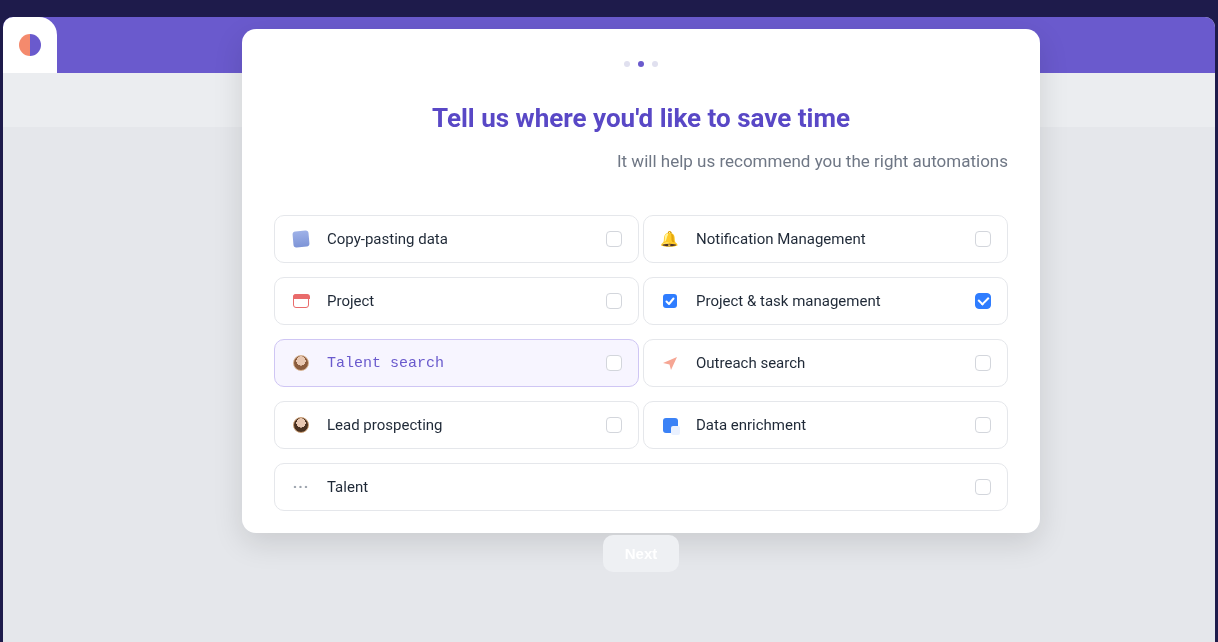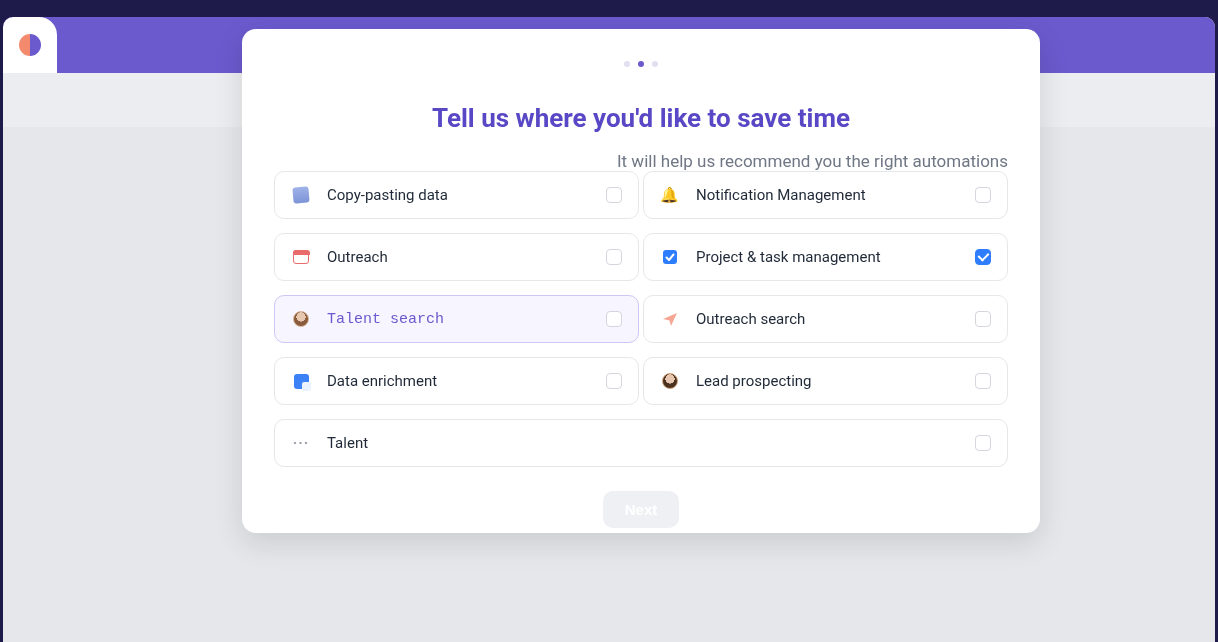--- a/index.html
+++ b/index.html
@@ -82,20 +82,21 @@
       color: #5948c6;
       margin-top: 36px;
     }
     .subtitle {
       text-align: right;
       font-size: 17px;
       color: #6f7785;
       margin-top: 18px;
     }
     .options-grid {
+      margin-top: 44px;
       display: grid;
       grid-template-columns: 1fr 1fr;
       gap: 14px 4px;
     }
     .option {
       border: 1px solid #e5e7eb;
       border-radius: 10px;
       height: 48px;
       display: flex;
       align-items: center;
@@ -210,21 +211,21 @@
       <div class="option">
         <span class="opt-icon ico-bell">🔔</span>
         <span class="opt-label">Notification Management</span>
         <span class="checkbox"></span>
       </div>
 
       <div class="option">
         <span class="opt-icon">
             <span class="ico-calendar"></span>
           </span>
-        <span class="opt-label">Outreach</span>
+        <span class="opt-label">Project</span>
         <span class="checkbox"></span>
       </div>
 
       <div class="option">
         <span class="opt-icon ico-check">
           <svg width="16" height="16" viewBox="0 0 16 16">
               <rect x="1" y="1" width="14" height="14" rx="3" fill="#2f7dff"></rect>
               <path d="M4.5 8.5 L7 11 L11.5 5.5" stroke="#fff" stroke-width="2" fill="none" stroke-linecap="round" stroke-linejoin="round"></path>
             </svg>
         </span>
@@ -245,31 +246,31 @@
           <svg width="16" height="16" viewBox="0 0 16 16">
               <path d="M1 8 L15 2 L9 15 L7.5 9.5 Z" fill="#f6a694"></path>
             </svg>
         </span>
         <span class="opt-label">Outreach search</span>
         <span class="checkbox"></span>
       </div>
 
       <div class="option">
         <span class="opt-icon">
+            <span class="ico-avatar2"></span>
+          </span>
+        <span class="opt-label">Lead prospecting</span>
+        <span class="checkbox"></span>
+      </div>
+
+      <div class="option">
+        <span class="opt-icon">
             <span class="ico-tile"></span>
           </span>
         <span class="opt-label">Data enrichment</span>
-        <span class="checkbox"></span>
-      </div>
-
-      <div class="option">
-        <span class="opt-icon">
-            <span class="ico-avatar2"></span>
-          </span>
-        <span class="opt-label">Lead prospecting</span>
         <span class="checkbox"></span>
       </div>
 
       <div class="option full">
         <span class="opt-icon ico-dots">···</span>
         <span class="opt-label">Talent</span>
         <span class="checkbox"></span>
       </div>
 
     </div>

